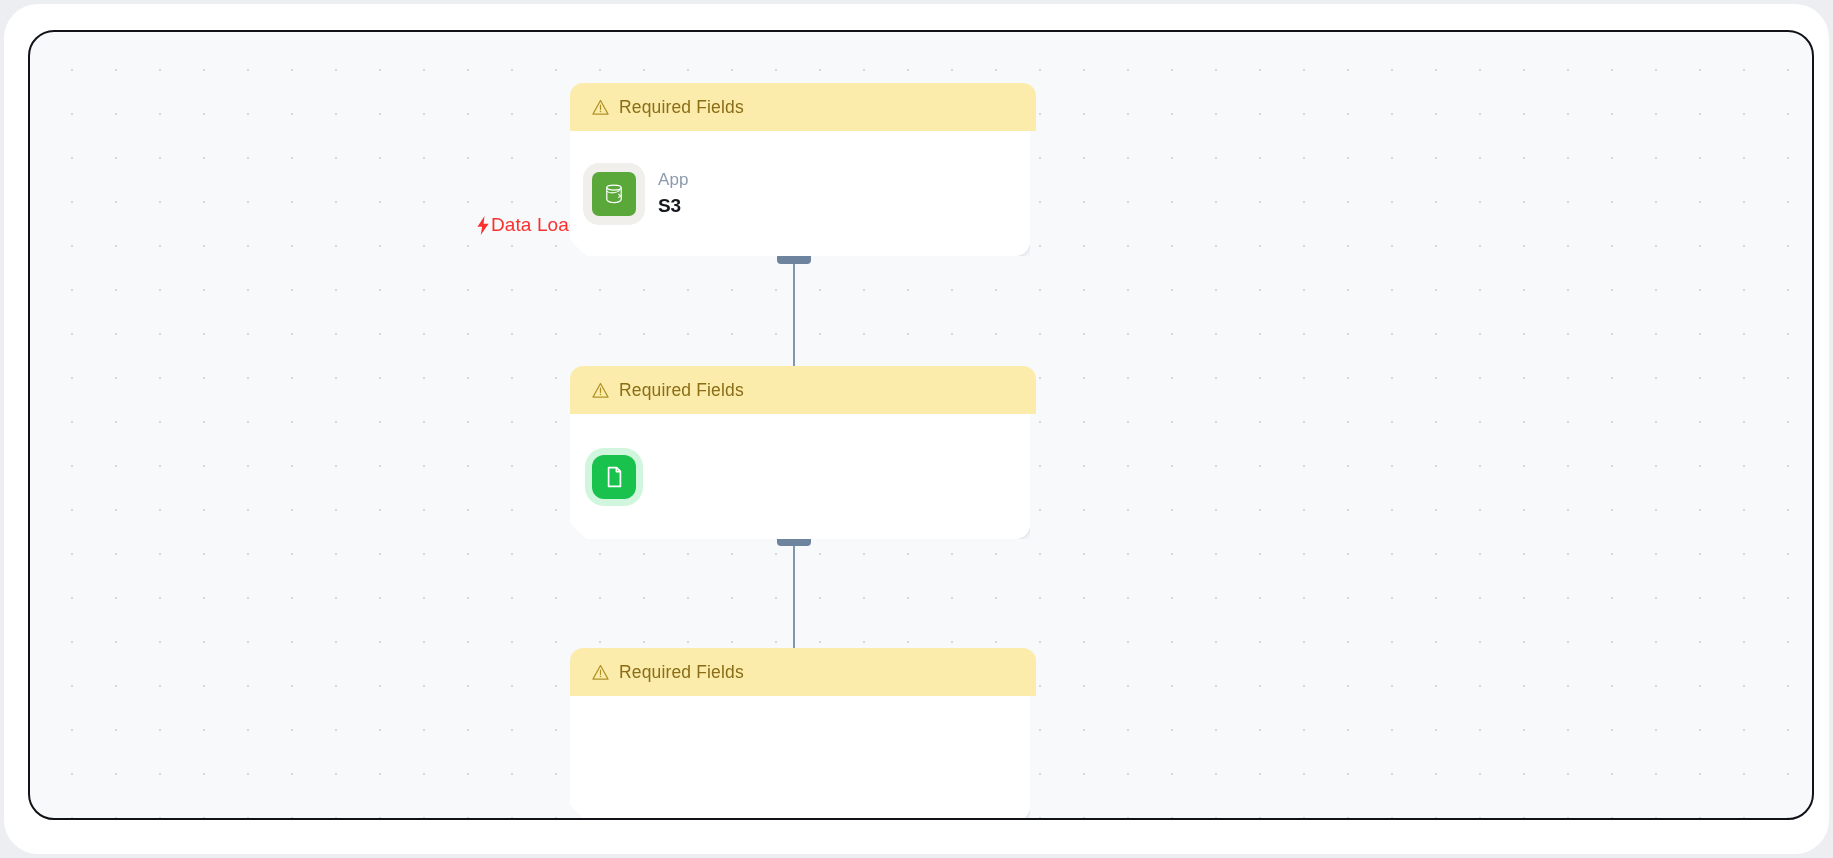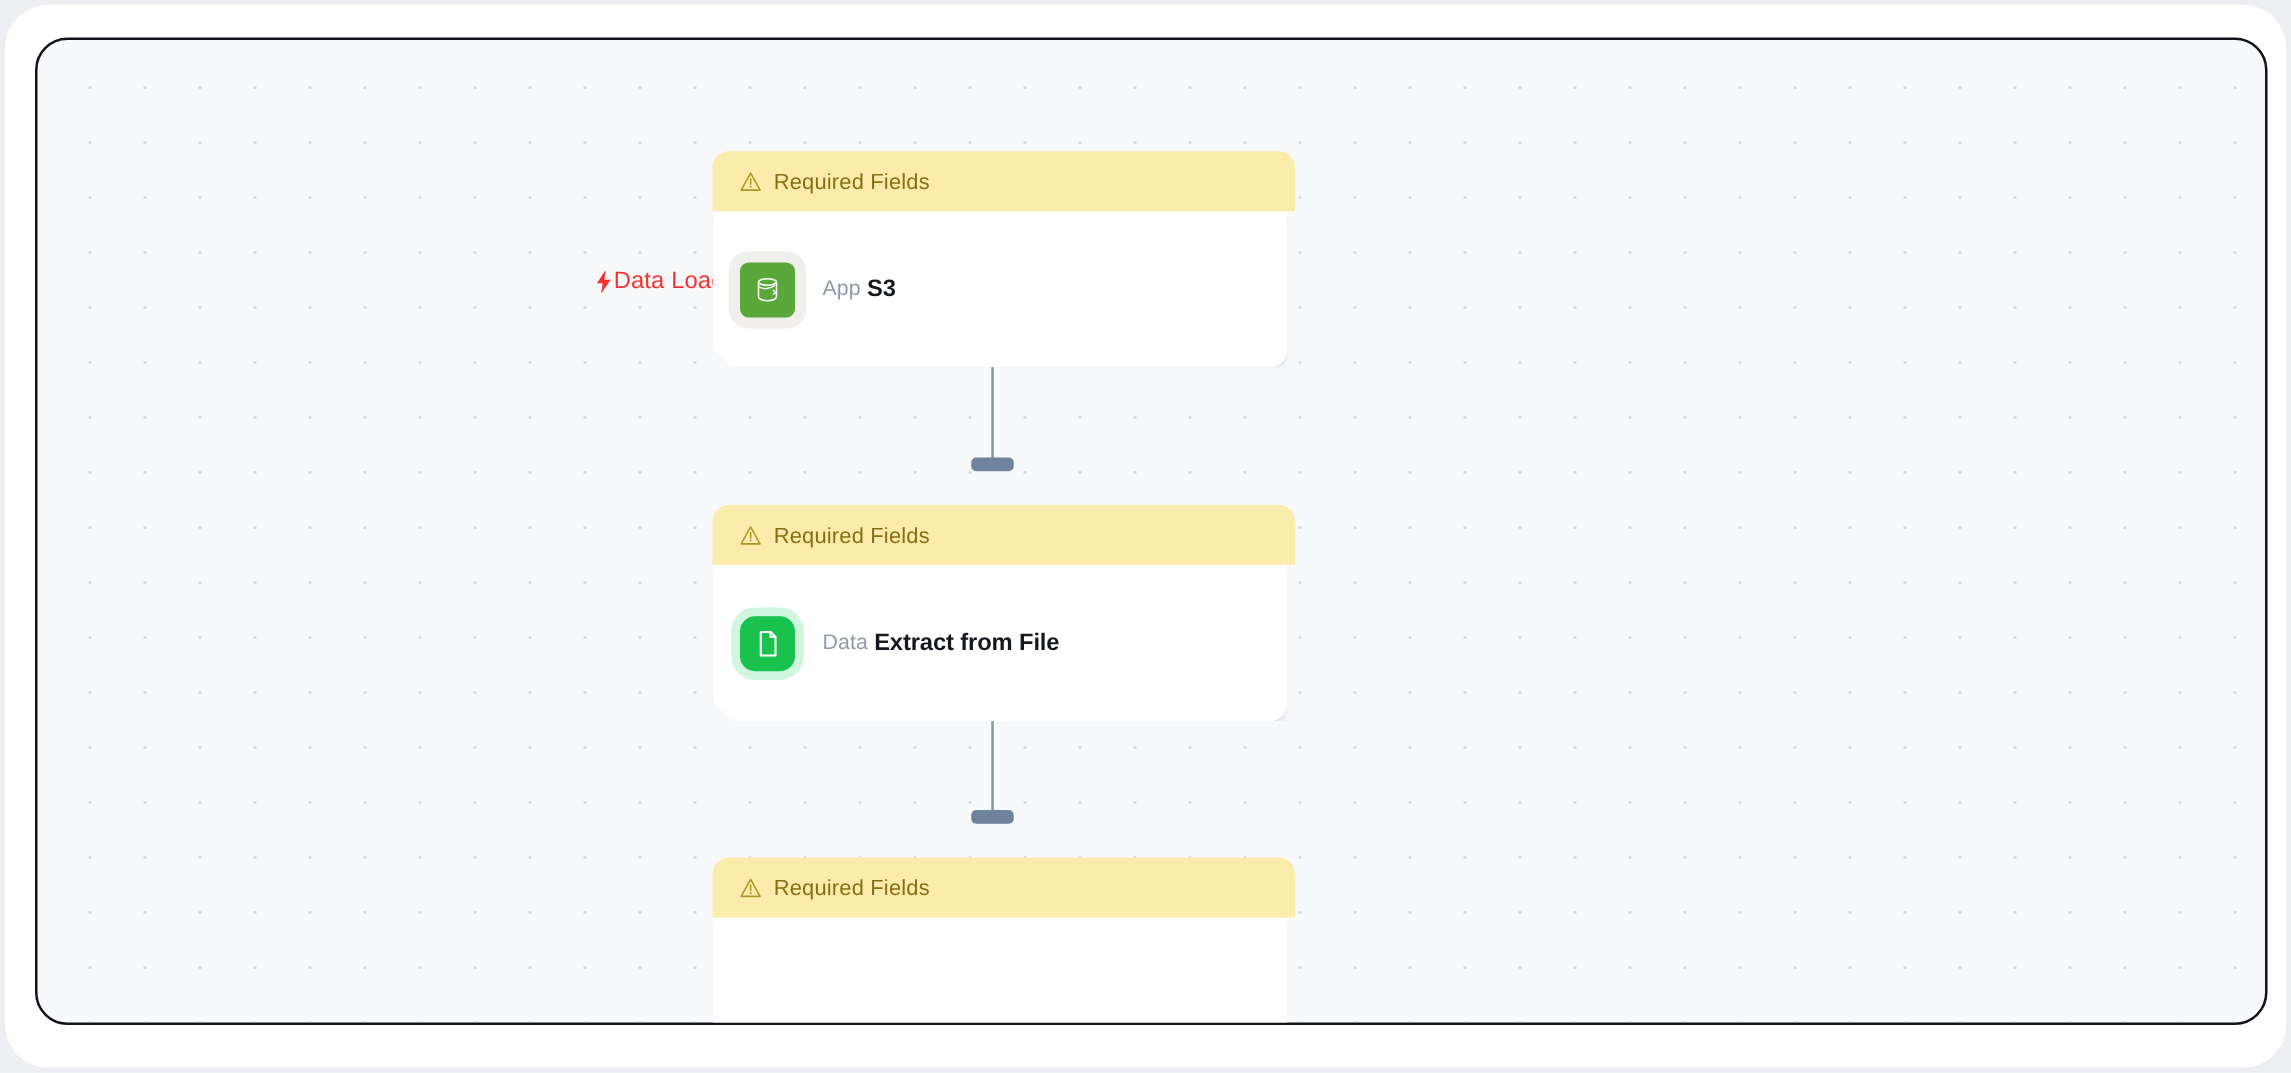--- a/index.html
+++ b/index.html
@@ -63,21 +63,20 @@
     display: block;
     width: 14px;
     height: 19px;
     flex: none;
   }
 
   
   .flow-node {
     position: absolute;
     width: 466px;
-    margin-top: 38px;
   }
 
   .node-warning-banner {
     position: relative;
     height: 48px;
     background: #fcecac;
     border-radius: 13px 13px 0 0;
     display: flex;
     align-items: center;
     gap: 10px;
@@ -132,21 +131,21 @@
     border-radius: 7px;
     box-shadow: 0 0 0 9px rgba(140,135,110,.13);
   }
   .node-icon.data-file {
     background: #19c24d;
     border-radius: 12px;
     box-shadow: 0 0 0 7px rgba(40,215,100,.22);
   }
   .node-icon svg { display: block; }
 
-  .node-text { display: flex; flex-direction: row; gap: 5px; }
+  .node-text { display: flex; flex-direction: column; gap: 5px; }
   .node-kind {
     color: #8d9aae;
     font-size: 17px;
     font-weight: 400;
     letter-spacing: .1px;
   }
   .node-title {
     color: #15181f;
     font-size: 19px;
     font-weight: 700;
@@ -232,24 +231,20 @@
         </span>
         <span>Required Fields</span>
       </div>
       <div class="node-body">
         <span class="node-icon data-file">
           <svg viewBox="0 0 26 26" width="26" height="26" aria-hidden="true">
             <path d="M7.6 3.6 H15.6 L19.4 7.4 V22.4 H7.6 Z" fill="none" stroke="#ffffff" stroke-width="1.7" stroke-linejoin="round"></path>
             <path d="M15.4 3.8 V7.6 H19.2" fill="none" stroke="#ffffff" stroke-width="1.7" stroke-linejoin="round"></path>
           </svg>
         </span>
-        <span class="node-text">
-          <span class="node-kind">Data</span>
-          <span class="node-title">Extract from File</span>
-        </span>
       </div>
     </div>
 
     <div class="flow-node" style="left:540px; top:616px;">
       <div class="node-warning-banner">
         <span class="warn-tri">
           <svg viewBox="0 0 18 18" width="17" height="17" aria-hidden="true">
             <path d="M9 1.6 L17 16 H1 Z" fill="none" stroke="#b09327" stroke-width="1.3" stroke-linejoin="round"></path>
             <path d="M9 6.4 V11" stroke="#b09327" stroke-width="1.3" stroke-linecap="round"></path>
             <circle cx="9" cy="13.2" r=".85" fill="#b09327"></circle>

